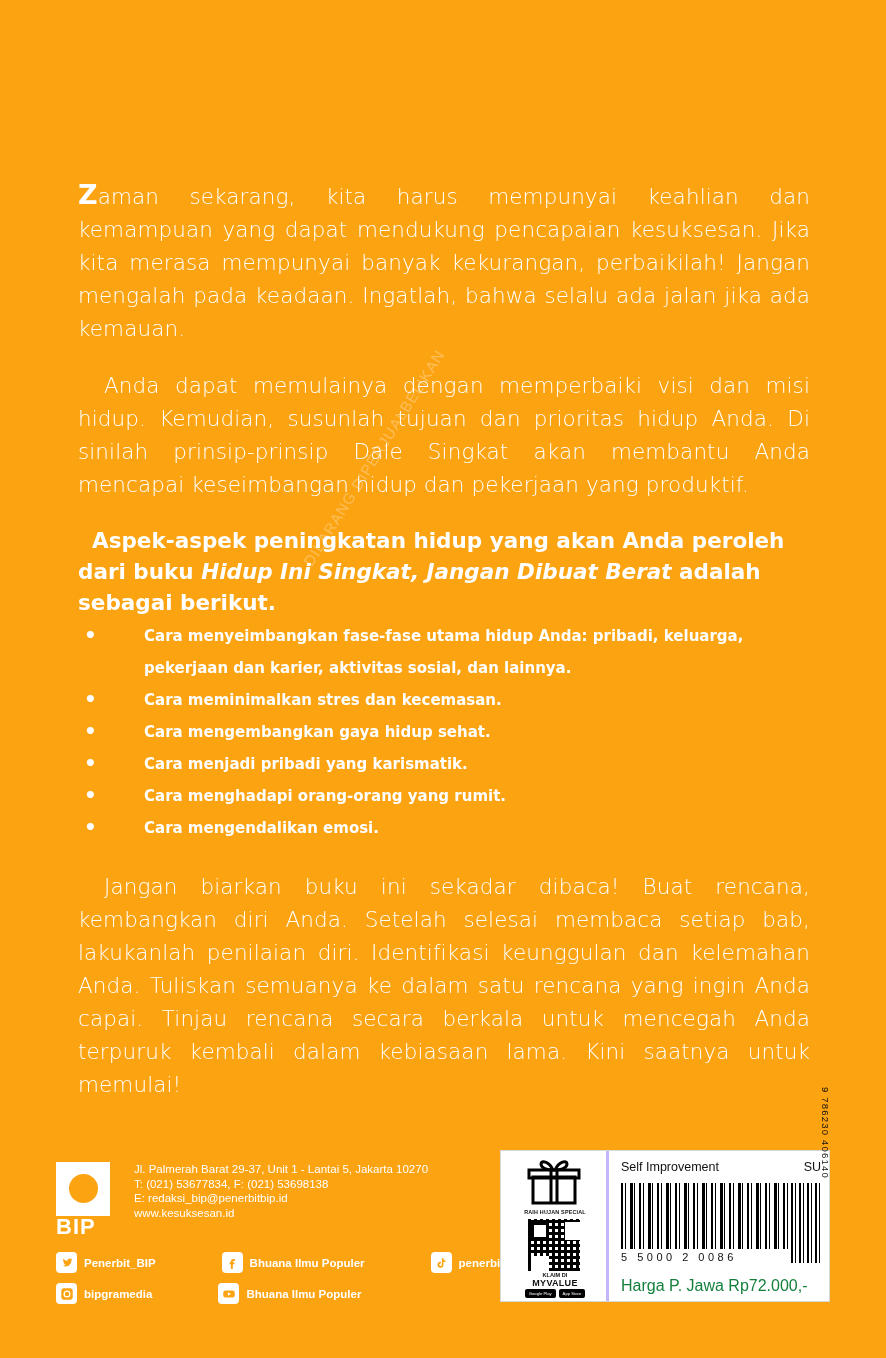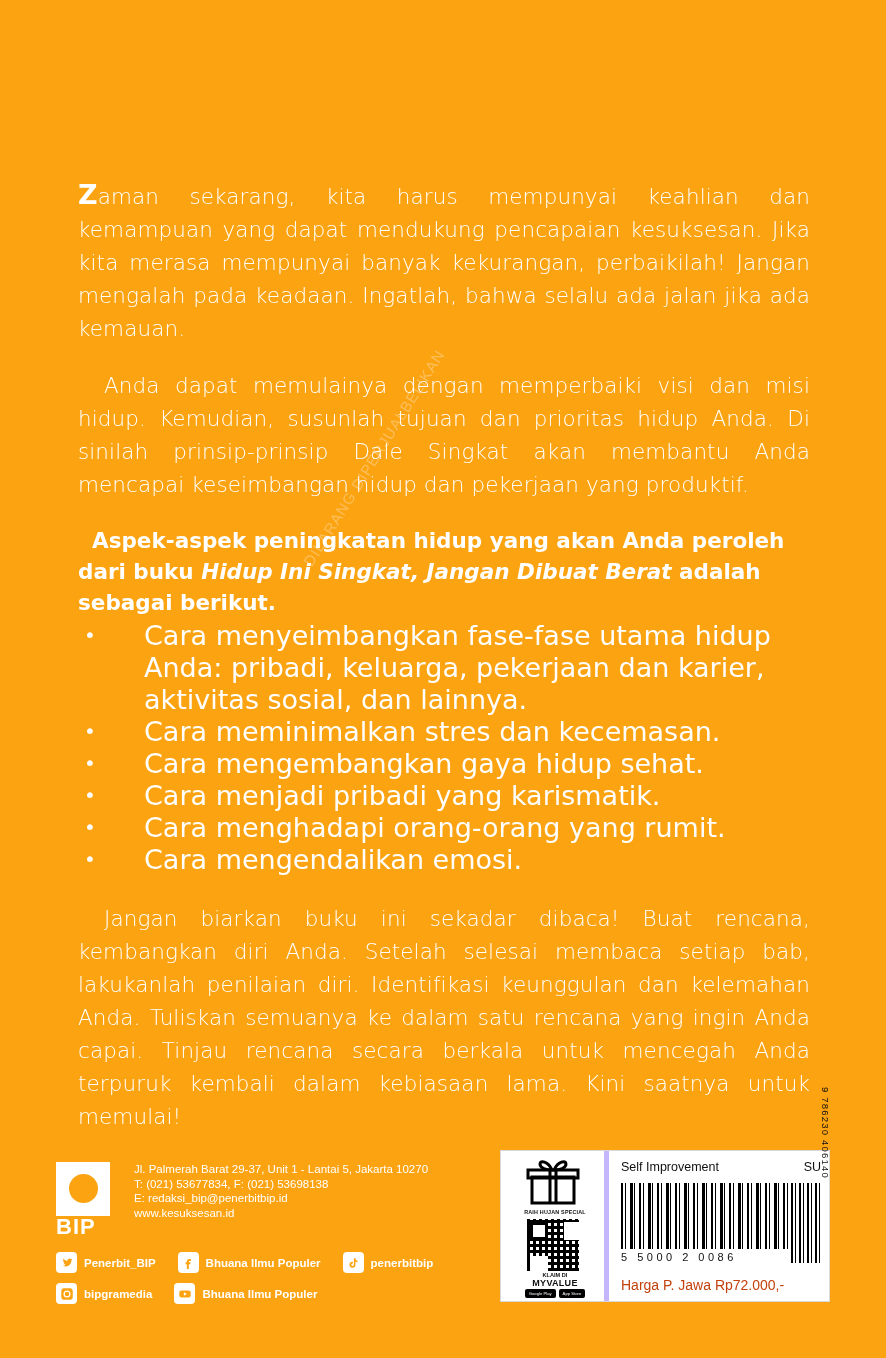--- a/index.html
+++ b/index.html
@@ -70,25 +70,25 @@
   .lead .title-italic {
     font-style: italic;
   }
   ul.bullets {
     list-style: none;
     margin: 2px 0 26px 0;
     padding: 0;
   }
   ul.bullets li {
     position: relative;
-    font-size: 27px;
+    font-size: 15px;
     line-height: 32px;
     padding-left: 66px;
     font-family: "DejaVu Sans", sans-serif;
-    font-weight: 400;
+    font-weight: 700;
   }
   ul.bullets li::before {
     content: "\2022";
     position: absolute;
     left: 6px;
     top: -1px;
     font-size: 20px;
   }
   
   .footer {
@@ -160,20 +160,21 @@
   .socials {
     position: absolute;
     left: 56px;
     top: 112px;
     width: 420px;
   }
   .social-row {
     display: flex;
     align-items: center;
     margin-bottom: 10px;
+    gap: 44px;
   }
   .social-item {
     display: flex;
     align-items: center;
     margin-right: 22px;
   }
   .social-item .sicon {
     width: 21px;
     height: 21px;
     background: #ffffff;
@@ -205,21 +206,21 @@
     background: #ffffff;
     border: 1px solid #d8d8d8;
     box-sizing: border-box;
   }
   .promo-box {
     position: absolute;
     left: 0px;
     top: 0px;
     width: 108px;
     height: 150px;
-    border-right: 5px solid #c4b5fd;
+    border-right: 3px solid #c4b5fd;
     box-sizing: border-box;
     background: #ffffff;
   }
   .gift-wrap {
     position: absolute;
     left: 50%;
     top: 8px;
     transform: translateX(-50%);
   }
   .promo-cap {
@@ -350,22 +351,22 @@
     letter-spacing: 1.2px;
     transform: rotate(90deg);
     transform-origin: right top;
     white-space: nowrap;
     font-family: "Liberation Sans", sans-serif;
   }
   .price {
     position: absolute;
     left: 10px;
     top: 126px;
-    font-size: 14px;
-    color: #c2410c;
+    font-size: 16px;
+    color: #15803d;
     font-family: "Liberation Sans", sans-serif;
   }
 </style>
 </head>
 <body>
 
 <div class="page">
 
   <div class="watermark">DILARANG DIPERJUALBELIKAN</div>
 

